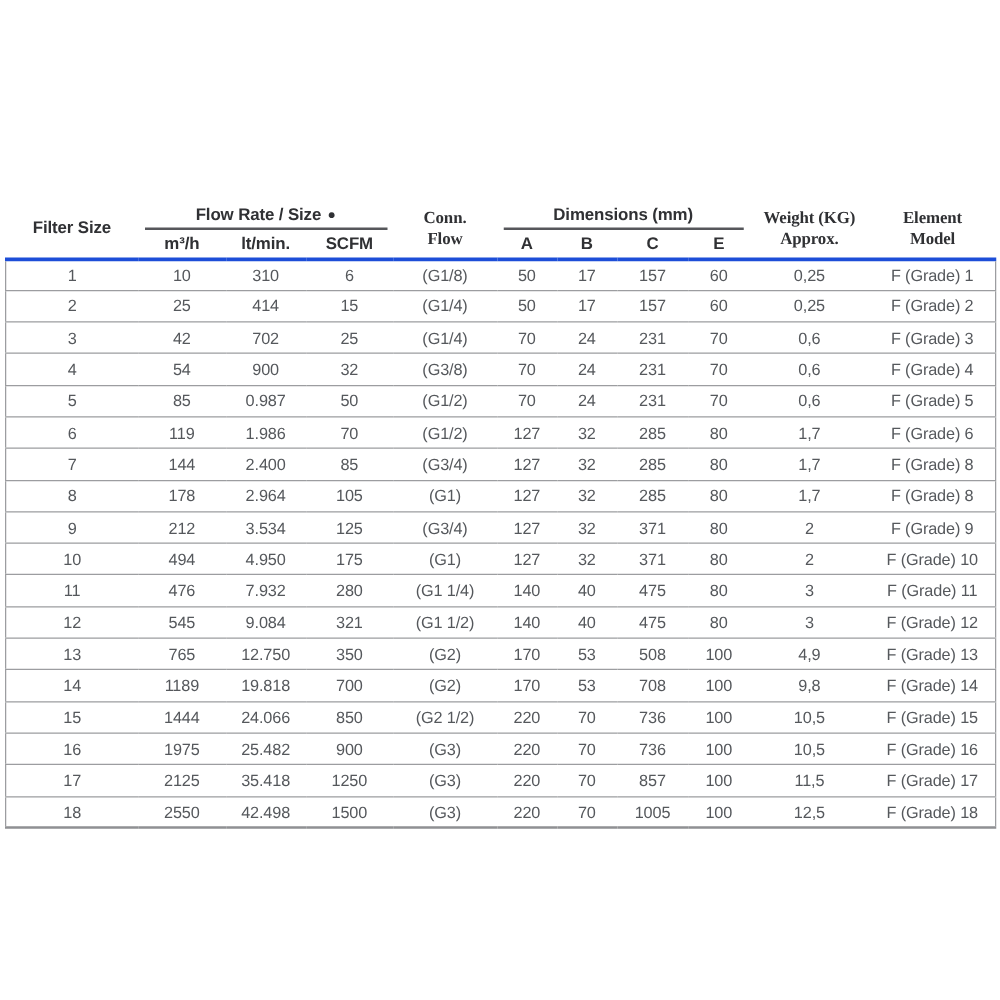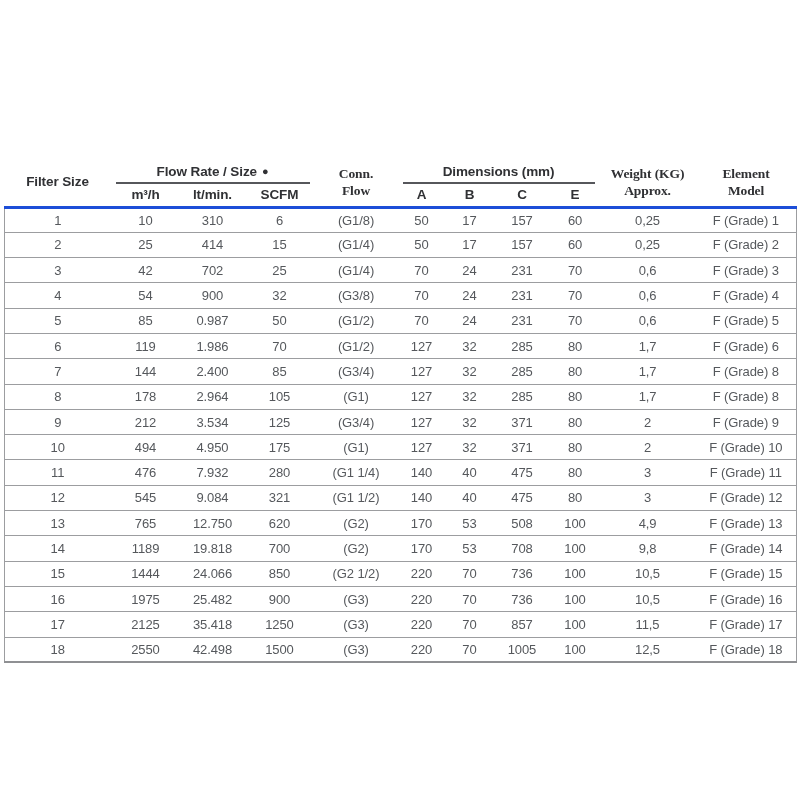--- a/index.html
+++ b/index.html
@@ -252,21 +252,21 @@
           <td>40</td>
           <td>475</td>
           <td>80</td>
           <td>3</td>
           <td>F (Grade) 12</td>
         </tr>
         <tr>
           <td>13</td>
           <td>765</td>
           <td>12.750</td>
-          <td>620</td>
+          <td>350</td>
           <td>(G2)</td>
           <td>170</td>
           <td>53</td>
           <td>508</td>
           <td>100</td>
           <td>4,9</td>
           <td>F (Grade) 13</td>
         </tr>
         <tr>
           <td>14</td>

